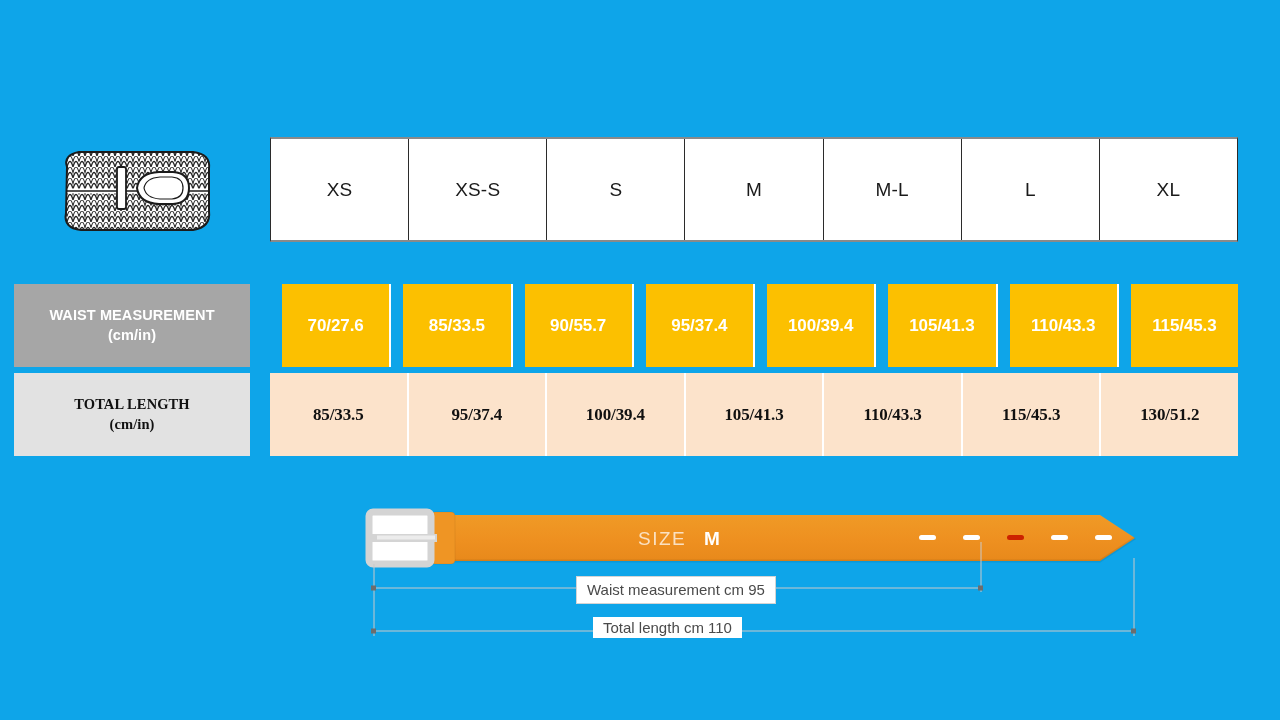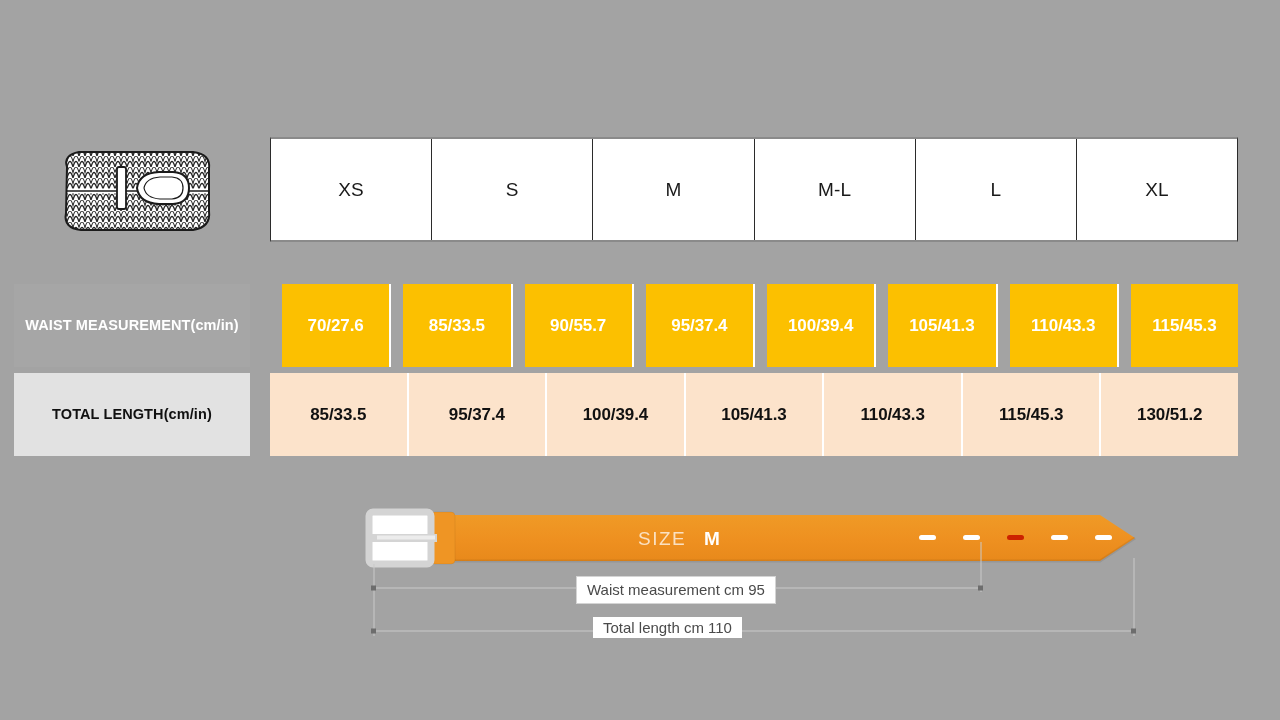--- a/index.html
+++ b/index.html
@@ -11,21 +11,21 @@
     width: 1280px;
     height: 720px;
     overflow: hidden;
     font-family: "Liberation Sans", sans-serif;
   }
 
   #stage {
     position: relative;
     width: 1280px;
     height: 720px;
-    background: #a3a3a3;
+    background: #0ea5e9;
   }
 
   
   #product-icon {
     position: absolute;
     left: 55px;
     top: 145px;
     width: 170px;
     height: 95px;
   }
@@ -59,27 +59,27 @@
 
   
   .meas-row {
     position: absolute;
     left: 14px;
     width: 1224px;
     height: 83px;
     display: flex;
   }
   #row-waist  { top: 284px; }
-  #row-length { top: 373px; }
+  #row-length { top: 373px; font-family: Liberation Serif, serif; }
 
   .row-label {
     width: 236px;
     flex: 0 0 236px;
     display: flex;
-    flex-direction: row;
+    flex-direction: column;
     align-items: center;
     justify-content: center;
     text-align: center;
     line-height: 1.35;
     font-size: 14.5px;
     font-weight: bold;
     letter-spacing: .1px;
   }
   #row-waist  .row-label { background: #a6a6a6; color: #ffffff; }
   #row-length .row-label { background: #e2e2e2; color: #111111; }
@@ -164,20 +164,21 @@
 
       <rect x="62" y="22" width="9" height="42" rx="2" fill="#ffffff" stroke="#1b1b1b" stroke-width="1.8"></rect>
 
       <path d="M82,43 Q84,28 104,27 L118,27 Q134,28 134,43 Q134,58 118,59 L104,59 Q84,58 82,43 Z" fill="#ffffff" stroke="#1b1b1b" stroke-width="2"></path>
       <path d="M89,43 Q91,33 105,32 L117,32 Q128,33 128,43 Q128,53 117,54 L105,54 Q91,53 89,43 Z" fill="none" stroke="#1b1b1b" stroke-width="1.2"></path>
     </svg>
   </div>
 
   <div id="size-header-table">
     <div class="hcell">XS</div>
+    <div class="hcell">XS-S</div>
     <div class="hcell">S</div>
     <div class="hcell">M</div>
     <div class="hcell">M-L</div>
     <div class="hcell">L</div>
     <div class="hcell">XL</div>
   </div>
 
   <div class="meas-row" id="row-waist">
     <div class="row-label">
       <span>WAIST MEASUREMENT</span>

